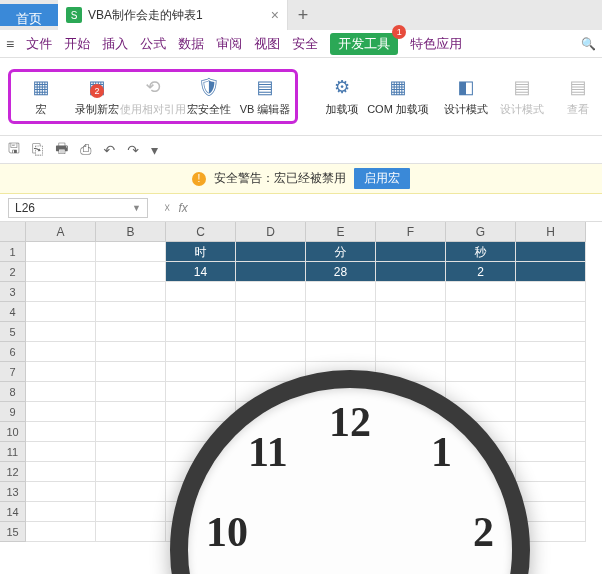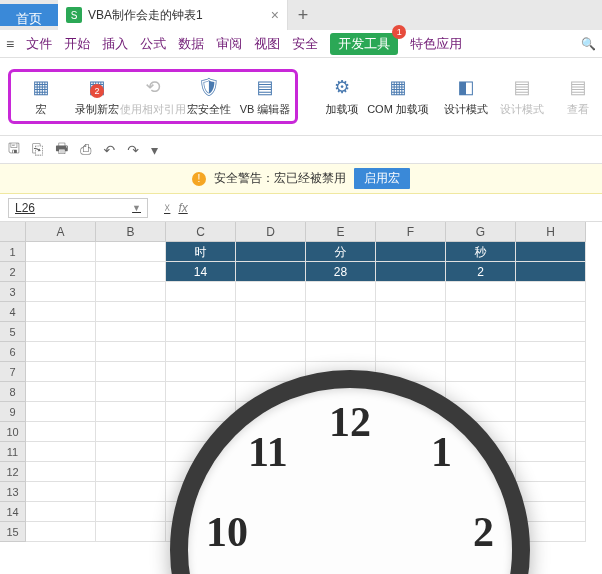--- a/index.html
+++ b/index.html
@@ -29,21 +29,21 @@
 .ribbon-btn .badge2 { position: absolute; top: 8px; left: 50%; transform: translateX(-50%); width: 14px; height: 14px; background: #e74c3c; color: #fff; border-radius: 50%; font-size: 9px; display: flex; align-items: center; justify-content: center; }
 .sep { width: 1px; height: 50px; background: #ddd; margin: 0 6px; }
 
 .qat { height: 28px; display: flex; align-items: center; padding: 0 8px; gap: 12px; border-bottom: 1px solid #e0e0e0; color: #666; }
 .qat span { font-size: 14px; }
 
 .warn-bar { height: 30px; background: #fffde7; display: flex; align-items: center; justify-content: center; gap: 8px; border-bottom: 1px solid #f0e8a0; }
 .warn-icon { width: 14px; height: 14px; background: #f5a623; color: #fff; border-radius: 50%; font-size: 10px; display: flex; align-items: center; justify-content: center; }
 .warn-btn { background: #3a89d8; color: #fff; padding: 2px 10px; border-radius: 1px; font-size: 12px; }
 
-.formula-bar { height: 28px; display: flex; align-items: center; border-bottom: 1px solid #ddd; text-decoration: underline; }
+.formula-bar { height: 28px; display: flex; align-items: center; border-bottom: 1px solid #ddd; }
 .name-box { width: 140px; border: 1px solid #ccc; margin: 0 8px; height: 20px; padding: 0 6px; display: flex; align-items: center; justify-content: space-between; }
 .name-box .dd { color: #888; font-size: 9px; }
 .fx-area { display: flex; align-items: center; gap: 8px; padding: 0 8px; color: #888; }
 .col-headers { display: flex; height: 20px; }
 .row-hd-corner { width: 26px; background: #e8e8e8; border-right: 1px solid #ccc; border-bottom: 1px solid #ccc; }
 .col-hd { width: 70px; background: #e8e8e8; border-right: 1px solid #ccc; border-bottom: 1px solid #ccc; text-align: center; line-height: 20px; color: #555; }
 .rows { display: flex; flex-direction: column; }
 .row { display: flex; height: 20px; }
 .row-hd { width: 26px; background: #e8e8e8; border-right: 1px solid #ccc; border-bottom: 1px solid #ccc; text-align: center; line-height: 20px; color: #555; font-size: 11px; }
 .cell { width: 70px; border-right: 1px solid #e0e0e0; border-bottom: 1px solid #e0e0e0; line-height: 20px; text-align: center; }

